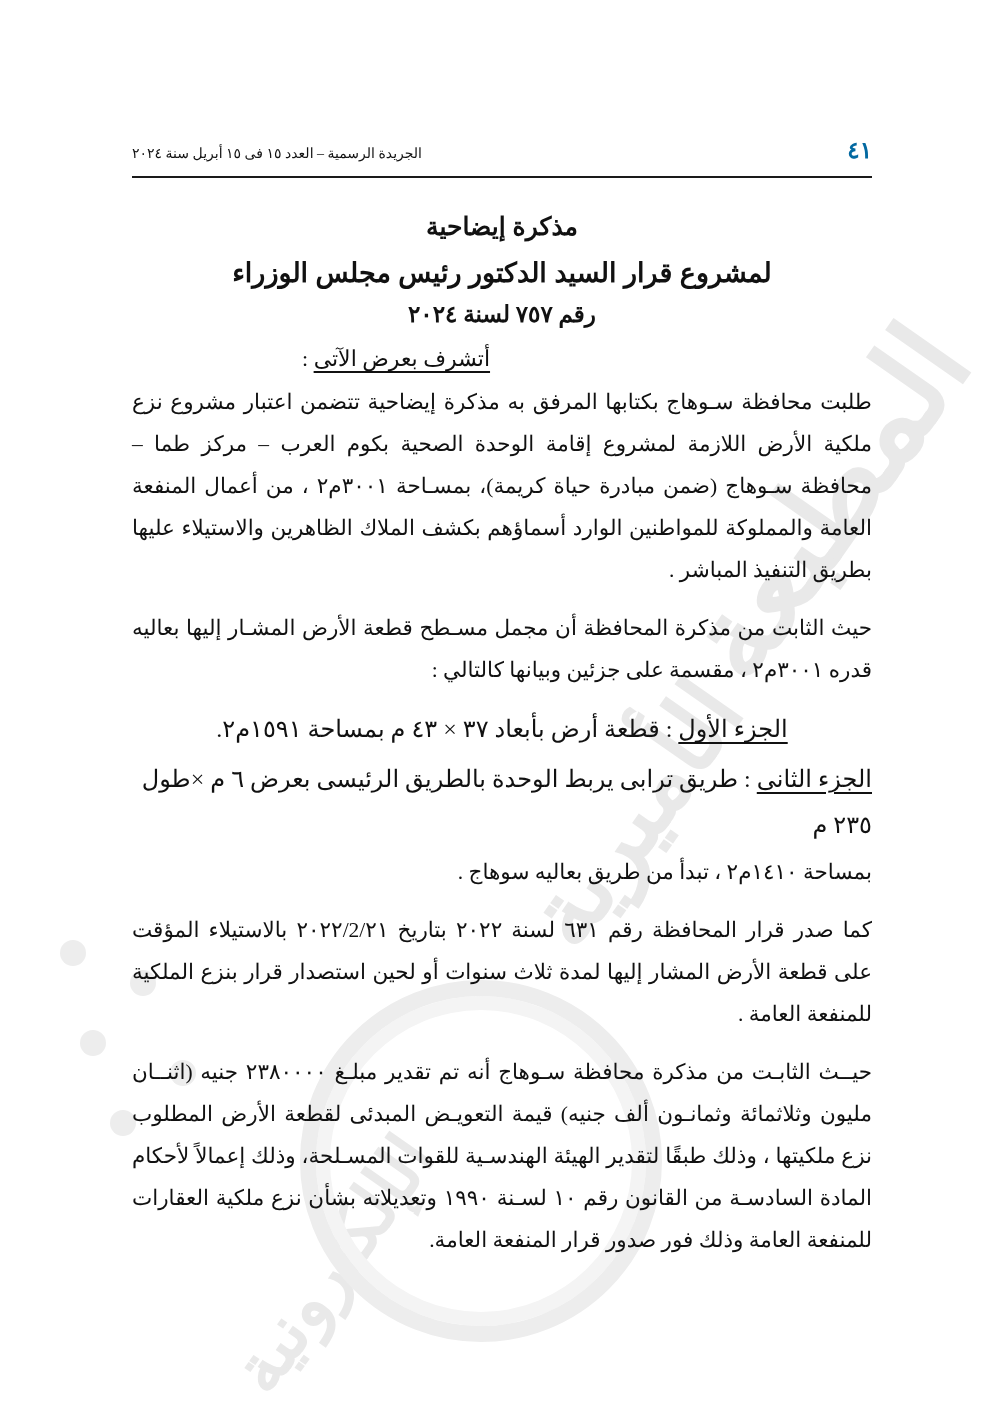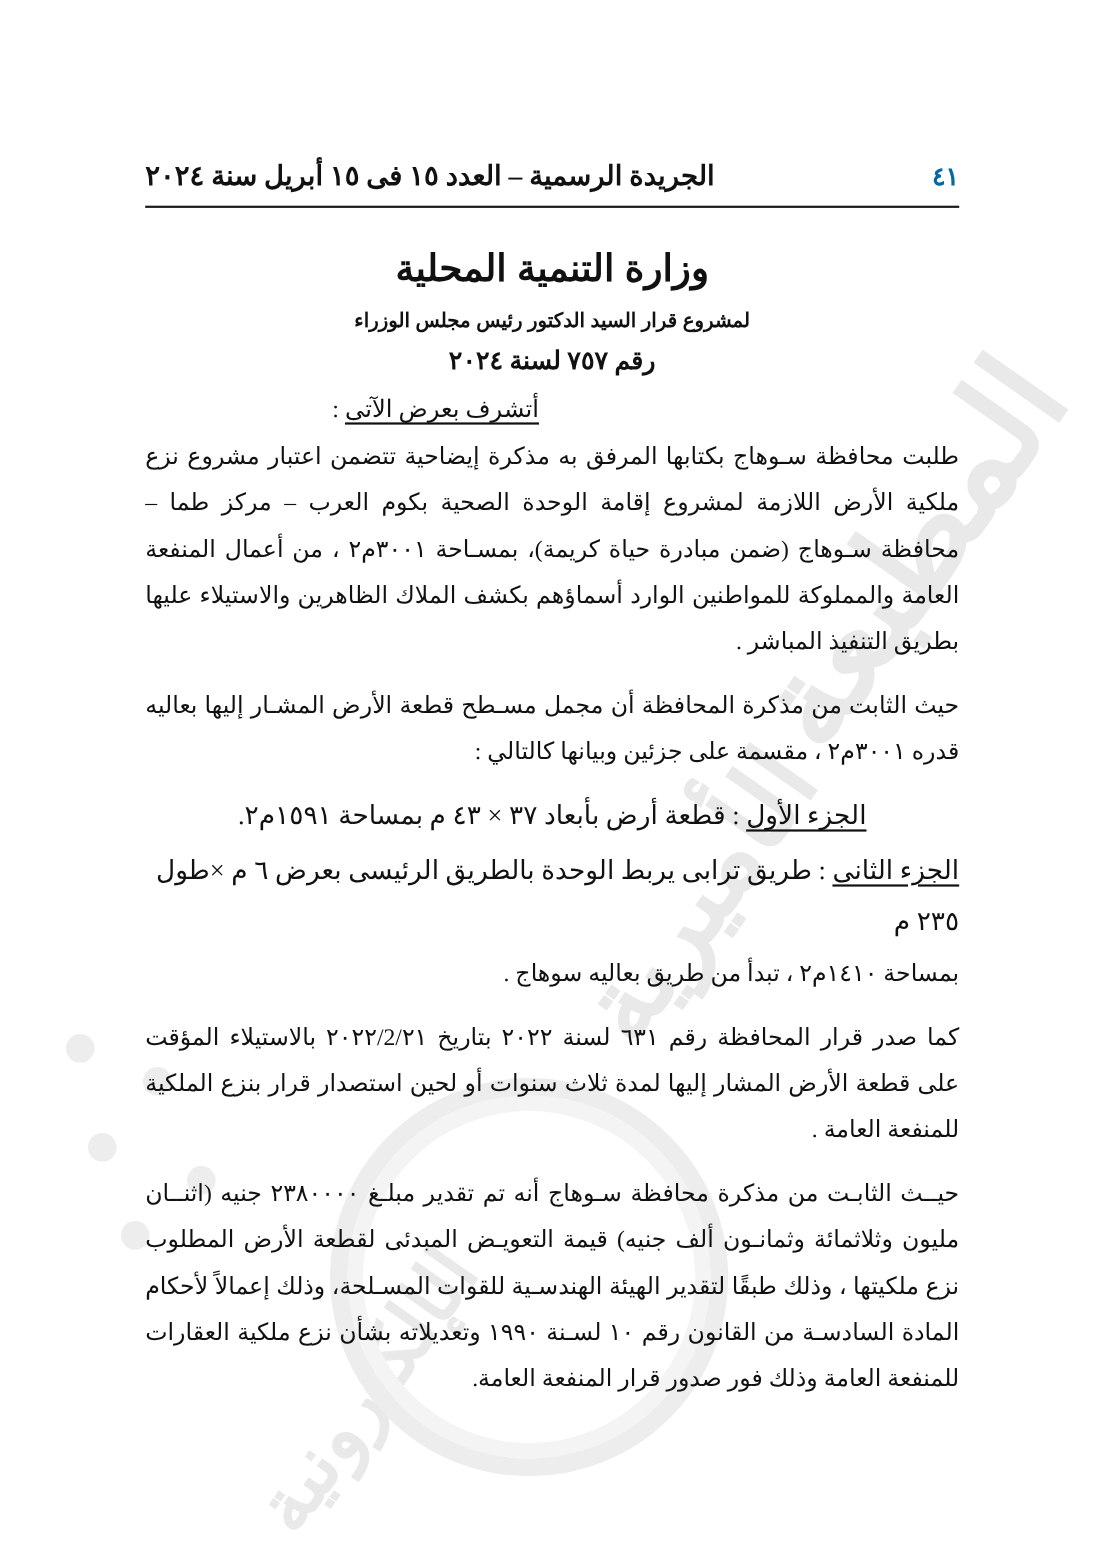--- a/index.html
+++ b/index.html
@@ -93,22 +93,22 @@
     display: flex;
     flex-direction: row;
     align-items: baseline;
     justify-content: space-between;
     border-bottom: 2px solid #1a1a1a;
     padding-bottom: 12px;
     margin-bottom: 34px;
   }
   .rh-title {
     font-family: "Liberation Serif", serif;
-    font-size: 25px;
-    font-weight: bold;
+    font-size: 14px;
+    font-weight: normal;
     color: #111;
     letter-spacing: 0;
     margin-right: 95px;
     margin-top: 33px;
   }
   .rh-page {
     font-family: "Liberation Serif", serif;
     font-size: 23px;
     font-weight: bold;
     color: #0369a1;
@@ -128,21 +128,21 @@
     text-align: center;
     font-family: "Liberation Sans", sans-serif;
     font-weight: bold;
     font-size: 25px;
     margin: 12px 0 4px 0;
   }
   .doc-line3 {
     text-align: center;
     font-family: "Liberation Sans", sans-serif;
     font-weight: bold;
-    font-size: 18px;
+    font-size: 27px;
     margin: 16px 0 4px 0;
   }
   .doc-line4 {
     text-align: center;
     font-family: Liberation Serif, serif;
     font-weight: bold;
     font-size: 23px;
     margin: 12px 0 14px 0;
   }
 
@@ -201,21 +201,21 @@
   </div>
 </div>
 
 <div class="page">
 
   <div class="running-head">
     <div class="rh-page">٤١</div>
     <div class="rh-title">الجريدة الرسمية – العدد ١٥ فى ١٥ أبريل سنة ٢٠٢٤</div>
   </div>
 
-  <h1 class="doc-title">وزارة التنمية المحلية</h1>
+  <h2 class="doc-subtitle">مذكرة إيضاحية</h2>
   <h3 class="doc-line3">لمشروع قرار السيد الدكتور رئيس مجلس الوزراء</h3>
   <h3 class="doc-line4">رقم ٧٥٧ لسنة ٢٠٢٤</h3>
 
   <div class="salutation">
     <span class="underlined">أتشرف بعرض الآتى</span>
     <span>:</span>
   </div>
 
   <p class="body">طلبت محافظة سـوهاج بكتابها المرفق به مذكرة إيضاحية تتضمن اعتبار مشروع نزع ملكية الأرض اللازمة لمشروع إقامة الوحدة الصحية بكوم العرب – مركز طما – محافظة سـوهاج (ضمن مبادرة حياة كريمة)، بمسـاحة ٣٠٠١م٢ ، من أعمال المنفعة العامة والمملوكة للمواطنين الوارد أسماؤهم بكشف الملاك الظاهرين والاستيلاء عليها بطريق التنفيذ المباشر .</p>
 

